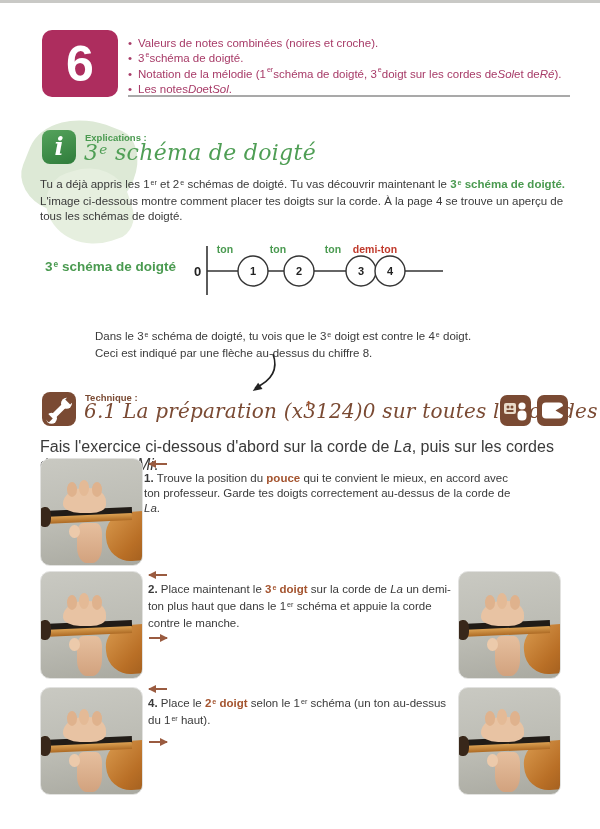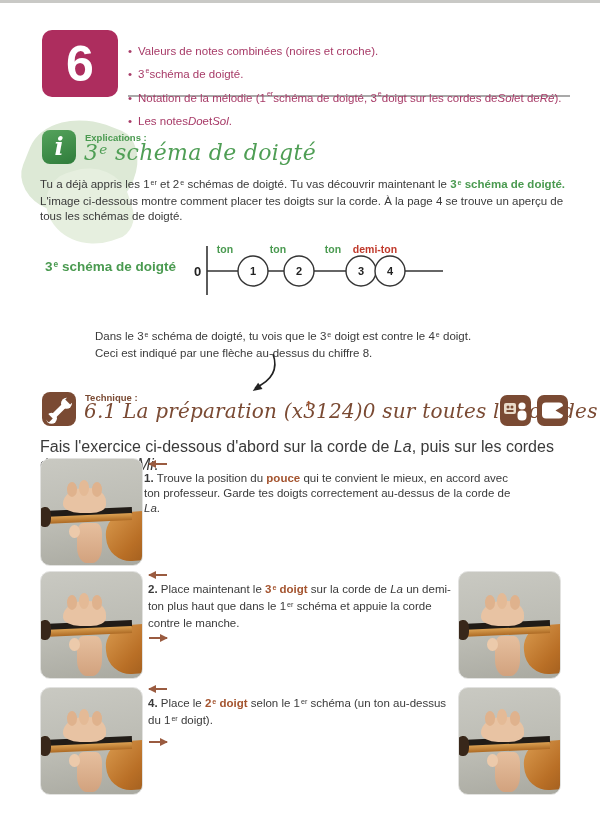--- a/index.html
+++ b/index.html
@@ -7,21 +7,21 @@
         font-family:"Liberation Sans",sans-serif;color:#3a3a3a;}
   .page-top-edge{position:absolute;left:0;top:0;width:100%;height:3px;background:#c9c9c6;}
 
   
   .chapter-box{position:absolute;left:42px;top:30px;width:76px;height:67px;background:#ad2d5e;
                border-radius:10px;display:flex;align-items:center;justify-content:center;}
   .chapter-box span{color:#fff;font-size:50px;font-weight:bold;line-height:1;}
   .chapter-rule{position:absolute;left:128px;top:95px;width:442px;height:2px;background:#a9a9a9;}
   .chapter-bullets{position:absolute;left:128px;top:36px;width:445px;font-size:11.5px;
                    line-height:15.3px;color:#a73a67;}
-  .chapter-bullets .li{display:flex;margin-top:8px;}
+  .chapter-bullets .li{display:flex;}
   .chapter-bullets .li::before{content:"•";margin-right:6px;flex:none;}
 
   
   .leaf-a{position:absolute;left:26px;top:118px;width:108px;height:100px;background:#dde9d6;
           border-radius:70% 30% 60% 40% / 55% 45% 65% 35%;transform:rotate(22deg);}
   .leaf-b{position:absolute;left:48px;top:168px;width:82px;height:78px;background:#e6efdf;
           border-radius:40% 60% 30% 70% / 45% 55% 35% 65%;transform:rotate(-18deg);}
 
   
   .info-icon{position:absolute;left:42px;top:130px;width:34px;height:34px;border-radius:8px;
@@ -265,18 +265,18 @@
 
   <div class="step-arrow" style="left:148px;top:459px;" data-dir="left"></div>
   <div class="step" style="left:144px;top:471px;width:378px;"><span class="b">1. </span><span>Trouve la position du </span><span class="hlt">pouce</span><span> qui te convient le mieux, en accord avec ton professeur. Garde tes doigts correctement au-dessus de la corde de </span><span class="it">La</span><span>.</span></div>
 
   <div class="step-arrow" style="left:148px;top:570px;" data-dir="left"></div>
   <div class="step" style="left:148px;top:582px;width:308px;"><span class="b">2. </span><span>Place maintenant le </span><span class="hlt">3</span><span class="sup hlt">e</span><span class="hlt"> doigt</span><span> sur la corde de </span><span class="it">La</span><span> un demi-ton plus haut que dans le 1</span><span class="sup">er</span><span> schéma et appuie la corde contre le manche.</span></div>
 
   <div class="step-arrow" style="left:148px;top:633px;" data-dir="right"></div>
 
   <div class="step-arrow" style="left:148px;top:684px;" data-dir="left"></div>
-  <div class="step" style="left:148px;top:696px;width:308px;"><span class="b">4. </span><span>Place le </span><span class="hlt">2</span><span class="sup hlt">e</span><span class="hlt"> doigt</span><span> selon le 1</span><span class="sup">er</span><span> schéma (un ton au-dessus du 1</span><span class="sup">er</span><span> doigt).</span></div>
+  <div class="step" style="left:148px;top:696px;width:308px;"><span class="b">4. </span><span>Place le </span><span class="hlt">2</span><span class="sup hlt">e</span><span class="hlt"> doigt</span><span> selon le 1</span><span class="sup">er</span><span> schéma (un ton au-dessus du 1</span><span class="sup">er</span><span> haut).</span></div>
 
   <div class="step-arrow" style="left:148px;top:737px;" data-dir="right"></div>
 
   <div class="page-number">26</div>
 </div>
 
 </body></html>

